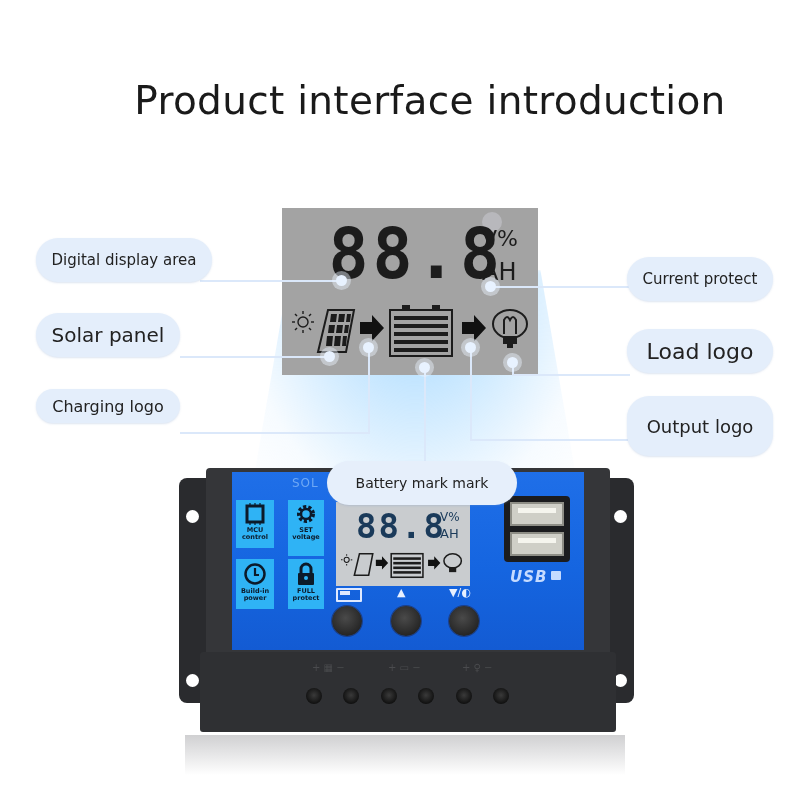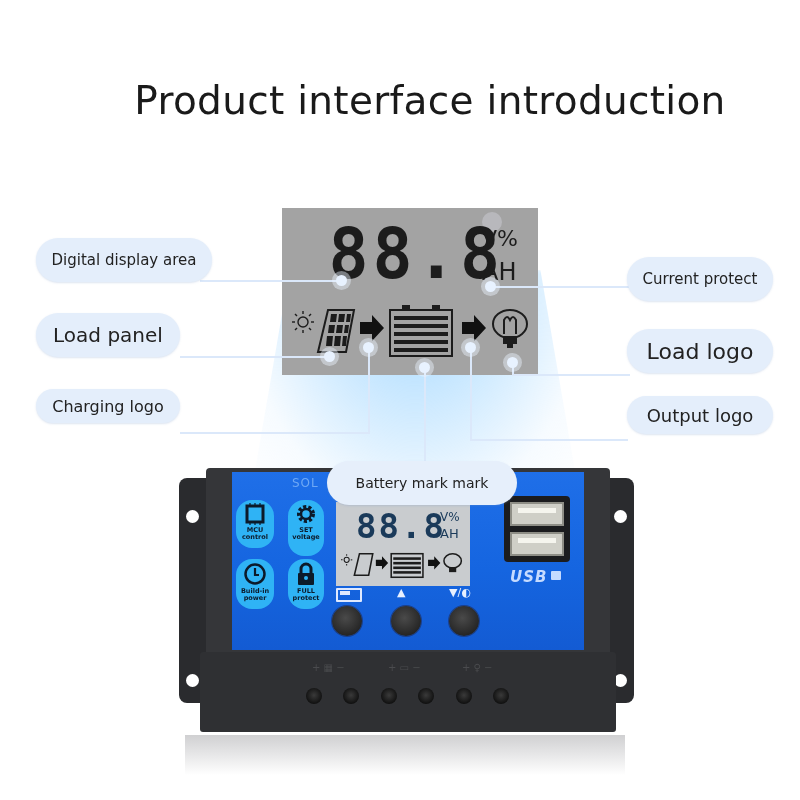--- a/index.html
+++ b/index.html
@@ -11,21 +11,21 @@
     clip-path:polygon(12% 0,88% 0,100% 100%,0 100%);filter:blur(2px);}
   .pill{background:#e4eefb;border-radius:22px;color:#222;display:flex;align-items:center;justify-content:center;box-shadow:0 1px 2px rgba(120,150,200,0.25);white-space:nowrap;}
   .line{background:#dbe8fa;}
   .dot{width:11px;height:11px;border-radius:50%;background:#e8f2ff;box-shadow:0 0 0 4px rgba(235,245,255,0.45);}
   .lcd-big{left:282px;top:208px;width:256px;height:167px;background:#a3a3a3;}
   .seg{font-family:"DejaVu Sans Mono",monospace;color:#1c1c1c;}
   .device-bracket{background:#2a2b2e;border-radius:8px;}
   .hole{width:13px;height:13px;border-radius:50%;background:#fff;}
   .body{background:#353639;border-radius:4px;}
   .face{background:linear-gradient(180deg,#1f6fe8 0%,#1565e0 55%,#135bd3 100%);}
-  .ficon{background:#2fb3f5;border-radius:16px;color:#0c1a2a;font-size:6.5px;font-weight:bold;text-align:center;line-height:7px;}
+  .ficon{background:#2fb3f5;border-radius:0;color:#0c1a2a;font-size:6.5px;font-weight:bold;text-align:center;line-height:7px;}
   .btn{width:30px;height:30px;border-radius:50%;background:radial-gradient(circle at 45% 40%,#4a4a4a,#262626 70%);box-shadow:0 0 0 1px #1b3f8a;}
   .lcd-small{background:#c9cccf;}
   .screw{width:16px;height:16px;border-radius:50%;background:radial-gradient(circle at 50% 45%,#3a3a3a,#111 70%);}
   .terminal{background:#2f3033;border-radius:3px;}
 </style>
 </head>
 <body>
 
 <div class="abs title">Product interface introduction</div>
 
@@ -96,26 +96,26 @@
 <div class="abs line" style="left:470px;top:346px;width:2px;height:94px;"></div>
 <div class="abs line" style="left:470px;top:439px;width:158px;height:2px;"></div>
 <div class="abs dot" style="left:465px;top:342px;"></div>
 <div class="abs line" style="left:490px;top:286px;width:140px;height:2px;"></div>
 <div class="abs dot" style="left:485px;top:281px;"></div>
 <div class="abs line" style="left:512px;top:374px;width:118px;height:2px;"></div>
 <div class="abs line" style="left:512px;top:362px;width:2px;height:14px;"></div>
 <div class="abs dot" style="left:507px;top:357px;"></div>
 
 <div class="abs pill" style="left:36px;top:238px;width:176px;height:44px;font-size:15px;">Digital display area</div>
-<div class="abs pill" style="left:36px;top:313px;width:144px;height:44px;font-size:20px;">Load panel</div>
+<div class="abs pill" style="left:36px;top:313px;width:144px;height:44px;font-size:20px;">Solar panel</div>
 <div class="abs pill" style="left:36px;top:389px;width:144px;height:34px;font-size:16px;">Charging logo</div>
 
 <div class="abs pill" style="left:627px;top:257px;width:146px;height:44px;font-size:15px;">Current protect</div>
 <div class="abs pill" style="left:627px;top:329px;width:146px;height:44px;font-size:22px;">Load logo</div>
-<div class="abs pill" style="left:627px;top:396px;width:146px;height:38px;font-size:18px;">Output logo</div>
+<div class="abs pill" style="left:627px;top:396px;width:146px;height:60px;font-size:18px;">Output logo</div>
 
 <div class="abs" style="left:180px;top:505px;width:100px;height:250px;background:linear-gradient(180deg,rgba(0,0,0,0),rgba(0,0,0,0));"></div>
 
 <div class="abs device-bracket" style="left:179px;top:478px;width:40px;height:225px;">
   <div class="abs hole" style="left:7px;top:32px;"></div>
   <div class="abs hole" style="left:7px;top:196px;"></div>
 </div>
 <div class="abs device-bracket" style="left:592px;top:478px;width:42px;height:225px;">
   <div class="abs hole" style="left:22px;top:32px;"></div>
   <div class="abs hole" style="left:22px;top:196px;"></div>

